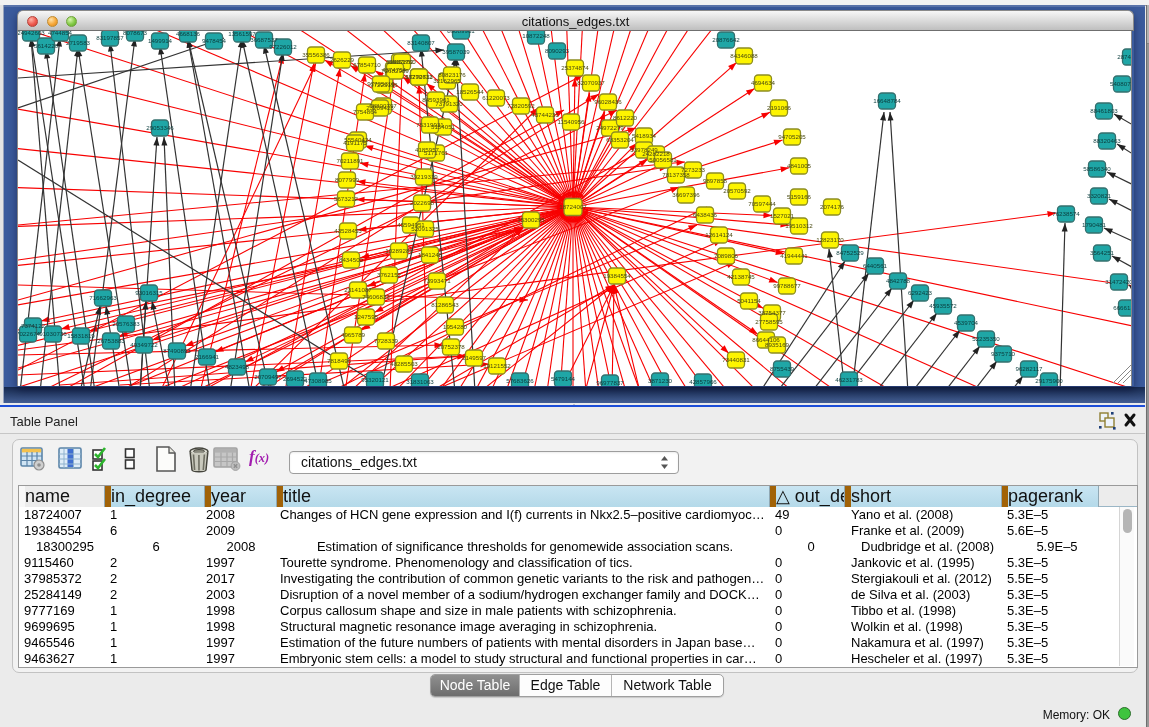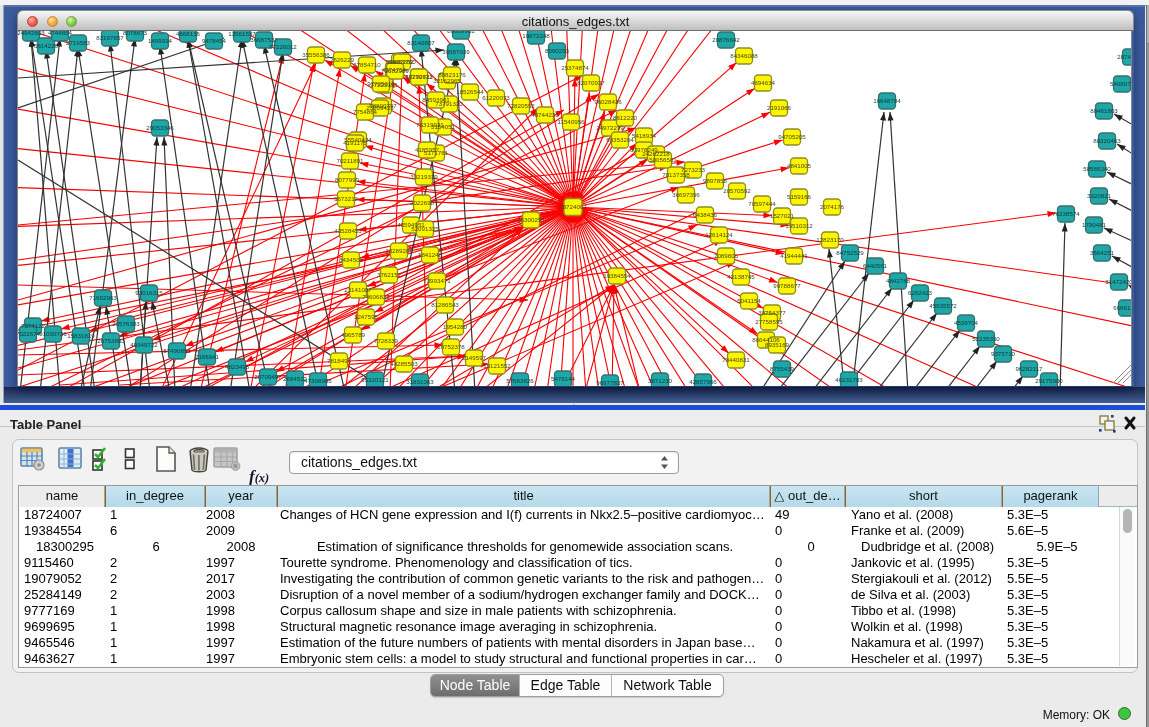--- a/index.html
+++ b/index.html
@@ -25,40 +25,40 @@
   font-size:13px; color:#111; }
 .tl { position:absolute; top:5.5px; width:11px; height:11px; border-radius:50%; }
 .tl.r { left:9.5px; background:radial-gradient(circle at 35% 30%, #ffb3a7, #ee5b50 55%, #ce3a31); border:1px solid #b5423a;}
 .tl.o { left:29.5px; background:radial-gradient(circle at 35% 30%, #ffe2a8, #f6a839 55%, #d9861d); border:1px solid #c08a2e;}
 .tl.g { left:48.5px; background:radial-gradient(circle at 35% 30%, #d8f6b0, #83ca45 55%, #5ba32d); border:1px solid #6fa23a;}
 #canvas { position:absolute; left:0; top:21px; width:1115px; height:355px;
   background:#fff; overflow:hidden; border-left:1px solid #888; border-right:1px solid #888; }
 
 
 #tablepanel { position:absolute; left:0; top:403px; width:1145px; height:324px; background:#ebebeb; }
-#tp-head { position:absolute; left:0; top:2px; width:100%; height:22px; background:#ededed;
-  border-bottom:1px solid #c6c6c6; border-top:5px solid #1d4ed8;font-weight:bold;}
+#tp-head { position:absolute; left:0; top:2px; width:100%; height:29px; background:#ededed;
+  border-bottom:1px solid #c6c6c6; border-top:2px solid #1d4ed8;}
 #tp-head .t { position:absolute; left:10px; top:7px; font-size:13px; color:#222; }
 #tp-container { position:absolute; left:12px; top:36px; width:1126px; height:234px;
   background:#f2f2f2; border:1px solid #c2c2c2; border-radius:7px; }
 
 
 #toolbar { position:absolute; left:6px; top:3px; height:32px; width:1100px; }
 .combo { position:absolute; left:270px; top:8px; width:390px; height:23px; background:#fff;
   border:1px solid #9d9d9d; border-radius:4px; font-size:14px; color:#111;
   line-height:21px; padding-left:11px; box-shadow:inset 0 1px 2px rgba(0,0,0,.08); }
 
 
 #dtable { position:absolute; left:5px; top:45px; width:1120px; height:183px;
   background:#fff; border:1px solid #9a9a9a; font-size:13px; }
 #dtable .hdr { position:absolute; left:0; top:0; right:0; height:21px;
   background:#ececec; border-bottom:1px solid #9ab6c6; display:flex; }
-#dtable .hdr .c { height:21px; line-height:20px; text-align:center; color:#111; font-size:13px;
+#dtable .hdr .c { height:21px; line-height:20px; text-align:left; color:#111; font-size:18px;
   background:linear-gradient(#c9e5f2,#b4d9e9);
-  border-right:1px solid #90a8b4; border-left:1px solid #a16207; overflow:hidden; white-space:nowrap; }
+  border-right:1px solid #90a8b4; border-left:6px solid #a16207; overflow:hidden; white-space:nowrap; }
 #dtable .hdr .c.gray { background:#ececec; border-left-color:#f8f8f8; }
 #rows { position:absolute; left:0; top:21px; right:0; bottom:0; }
 .row { position:absolute; left:0; width:100%; height:16px; line-height:16px; white-space:nowrap; color:#000; }
 .row span { position:absolute; top:0; overflow:hidden; }
 #vscroll { position:absolute; right:3px; top:21px; width:15px; bottom:1px; background:#fafafa;
   border-left:1px solid #d5d5d5; }
 #vscroll .thumb { position:absolute; left:2.5px; top:2px; width:9px; height:24px; background:#b5b5b5; border-radius:5px; }
 
 
 #segs { position:absolute; left:430px; top:674px; height:23px; display:flex;
@@ -832,21 +832,21 @@
 <path d="M4.2 7.5 L6 25 Q6.3 26.8 13 26.8 Q19.7 26.8 20 25 L21.8 7.5" fill="#c9c9bd" stroke="#44443c" stroke-width="1.5"></path>
 <path d="M7.5 9.5 L8.6 25 M12.9 10 L13 25.4 M18.4 9.5 L17.3 25" stroke="#6e6e62" stroke-width="1.6" fill="none"></path>
 </svg>
 <svg width="28" height="26" style="position:absolute;left:194px;top:3px" viewBox="0 0 28 26">
 <rect x="1" y="2" width="23" height="19" rx="1.5" fill="#c6c6c6" stroke="#a2a2a2" stroke-width="1.6"></rect>
 <rect x="1.8" y="2.8" width="21.4" height="3.8" fill="#b1b1b1"></rect>
 <path d="M1 11 H24 M1 15.5 H24 M8 6.6 V21 M14 6.6 V21 M19.5 6.6 V21" stroke="#a8a8a8" stroke-width="1.2" fill="none"></path>
 <circle cx="22.5" cy="20" r="4.4" fill="#bdbdbd" stroke="#a0a0a0"></circle>
 <path d="M20.8 18.3 L24.2 21.7 M24.2 18.3 L20.8 21.7" stroke="#8e8e8e" stroke-width="1.4"></path>
 </svg>
-<div style="position:absolute;left:230px;top:4px;width:30px;font-size:17px;font-style:italic;font-weight:bold;color:#0f172a;font-family:'Liberation Serif',serif;margin-top:20px;">f<span style="font-size:12.5px;">(x)</span></div>
+<div style="position:absolute;left:230px;top:4px;width:30px;font-size:17px;font-style:italic;font-weight:bold;color:#a21caf;font-family:'Liberation Serif',serif;">f<span style="font-size:12.5px;">(x)</span></div>
       <div class="combo">citations_edges.txt
         <svg width="9" height="13" style="position:absolute; right:9px; top:4px;" viewBox="0 0 9 13">
           <polygon points="4.5,0 8,4.5 1,4.5" fill="#555"></polygon>
           <polygon points="4.5,13 8,8.5 1,8.5" fill="#555"></polygon>
         </svg>
       </div>
     </div>
     <div id="dtable">
       <div class="hdr">
           <div class="c gray" style="width:86px;">name</div>
@@ -887,21 +887,21 @@
 <div class="row" style="top:48px;">
             <span style="left:5px;width:82px;">9115460</span>
             <span style="left:91px;width:92px;">2</span>
             <span style="left:187px;width:70px;">1997</span>
             <span style="left:261px;width:490px;">Tourette syndrome. Phenomenology and classification of tics.</span>
             <span style="left:756px;width:72px;">0</span>
             <span style="left:832px;width:153px;">Jankovic et al. (1995)</span>
             <span style="left:988px;width:100px;">5.3E–5</span>
           </div>
 <div class="row" style="top:64px;">
-            <span style="left:5px;width:82px;">19079052</span>
+            <span style="left:5px;width:82px;">37985372</span>
             <span style="left:91px;width:92px;">2</span>
             <span style="left:187px;width:70px;">2017</span>
             <span style="left:261px;width:490px;">Investigating the contribution of common genetic variants to the risk and pathogen…</span>
             <span style="left:756px;width:72px;">0</span>
             <span style="left:832px;width:153px;">Stergiakouli et al. (2012)</span>
             <span style="left:988px;width:100px;">5.5E–5</span>
           </div>
 <div class="row" style="top:80px;">
             <span style="left:5px;width:82px;">25284149</span>
             <span style="left:91px;width:92px;">2</span>

